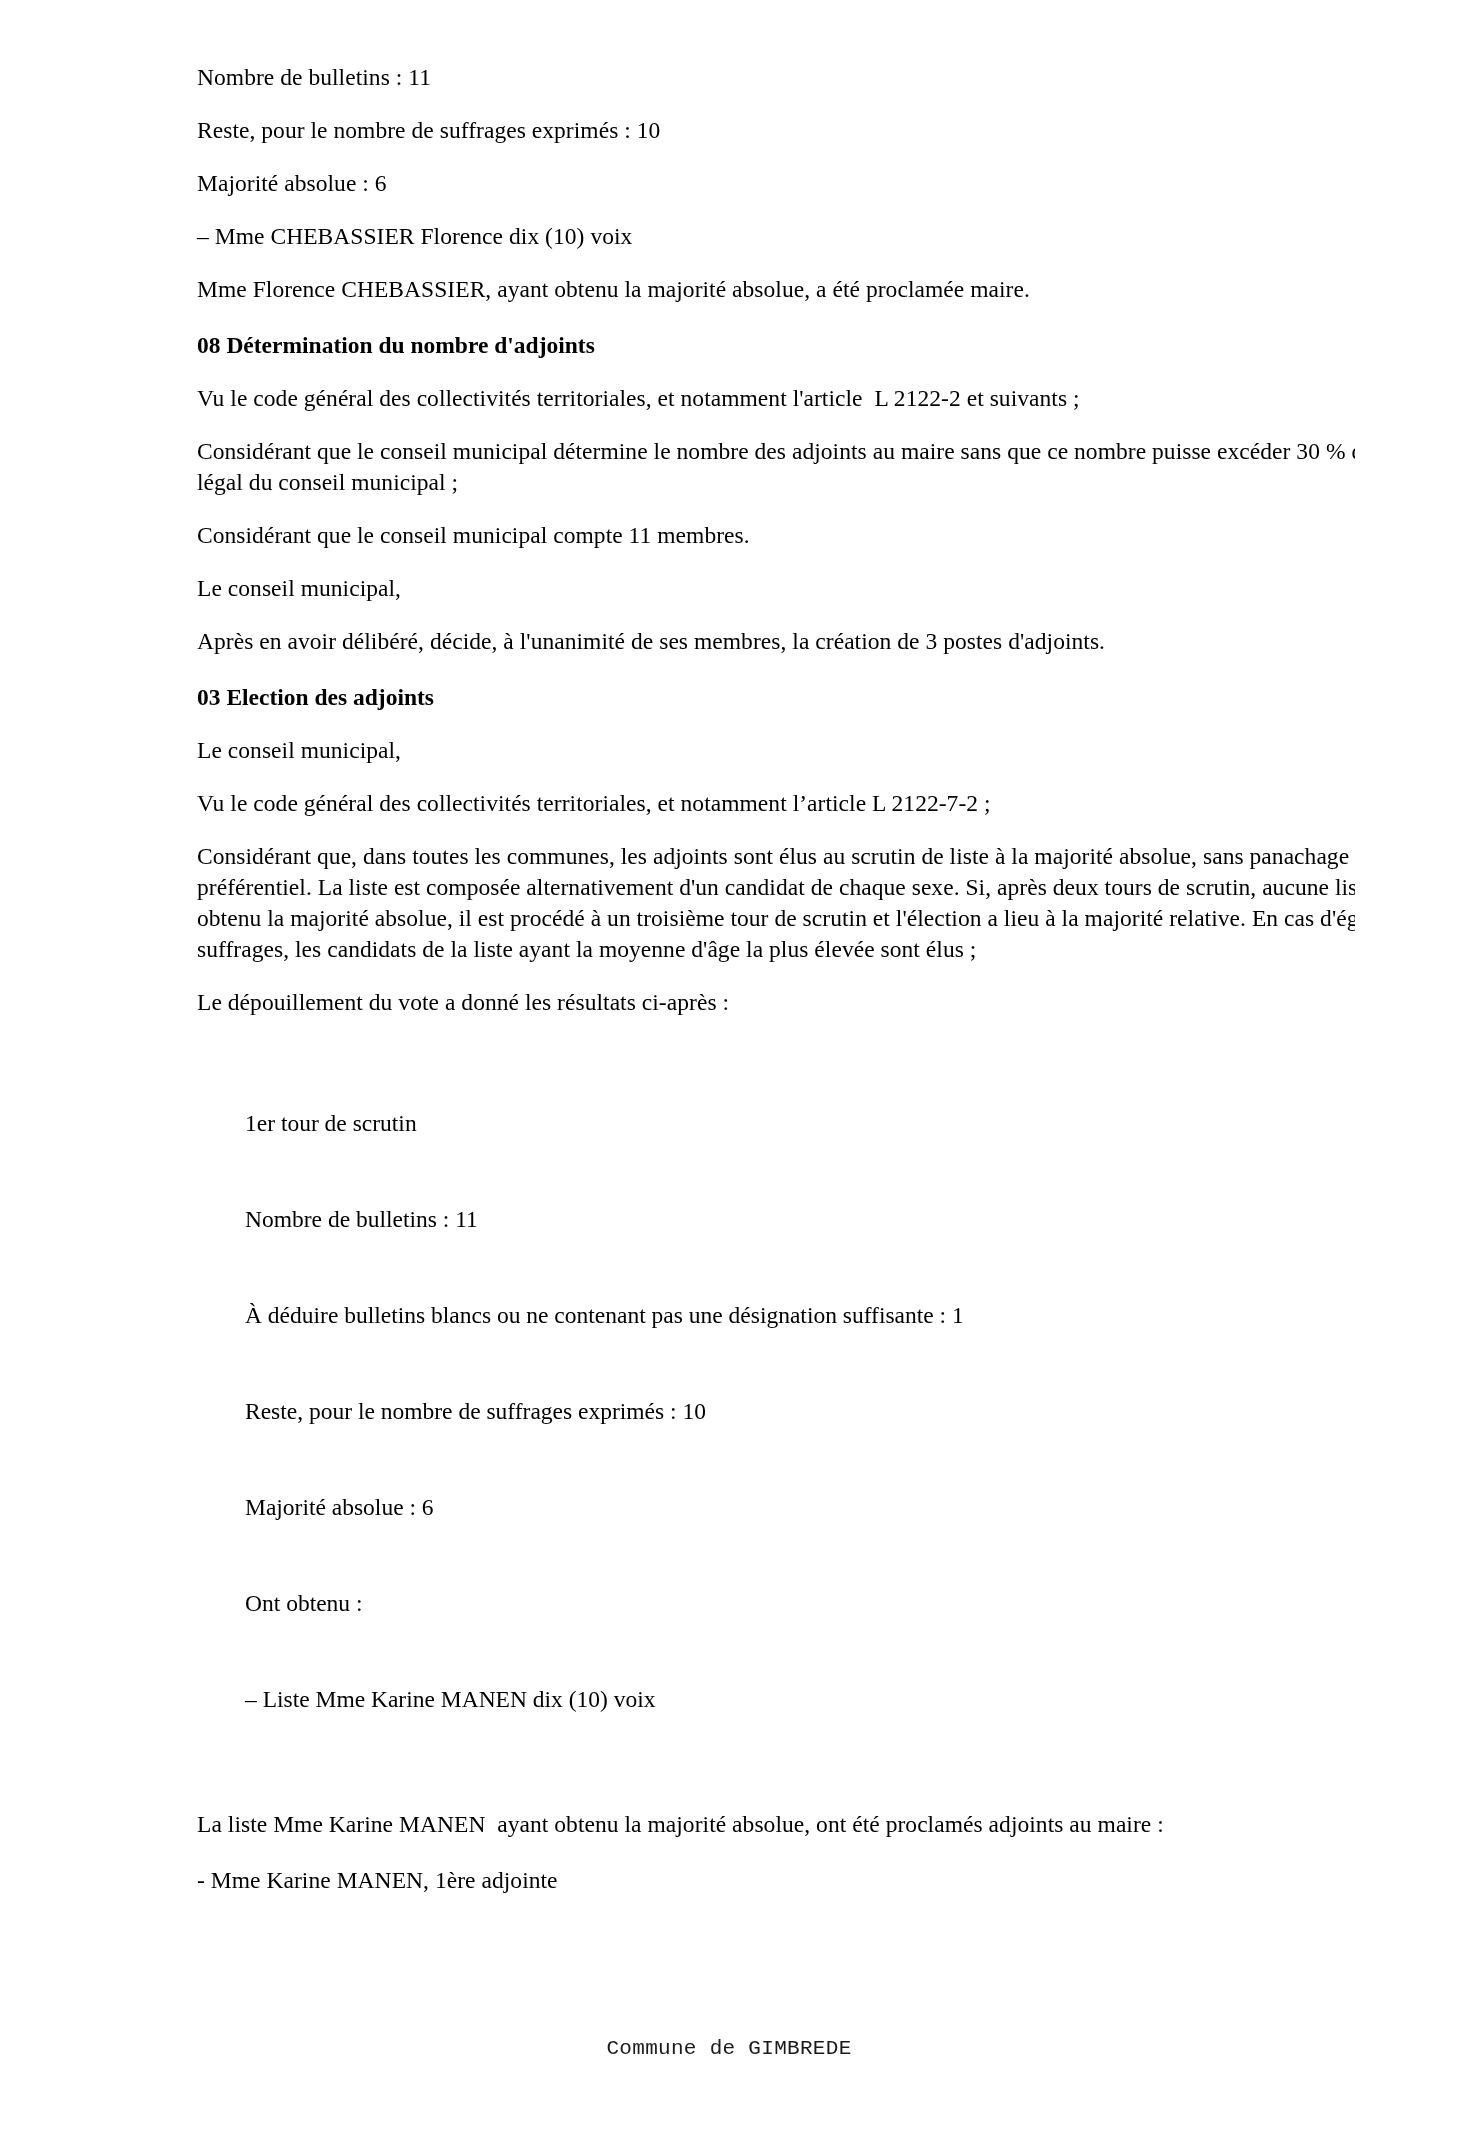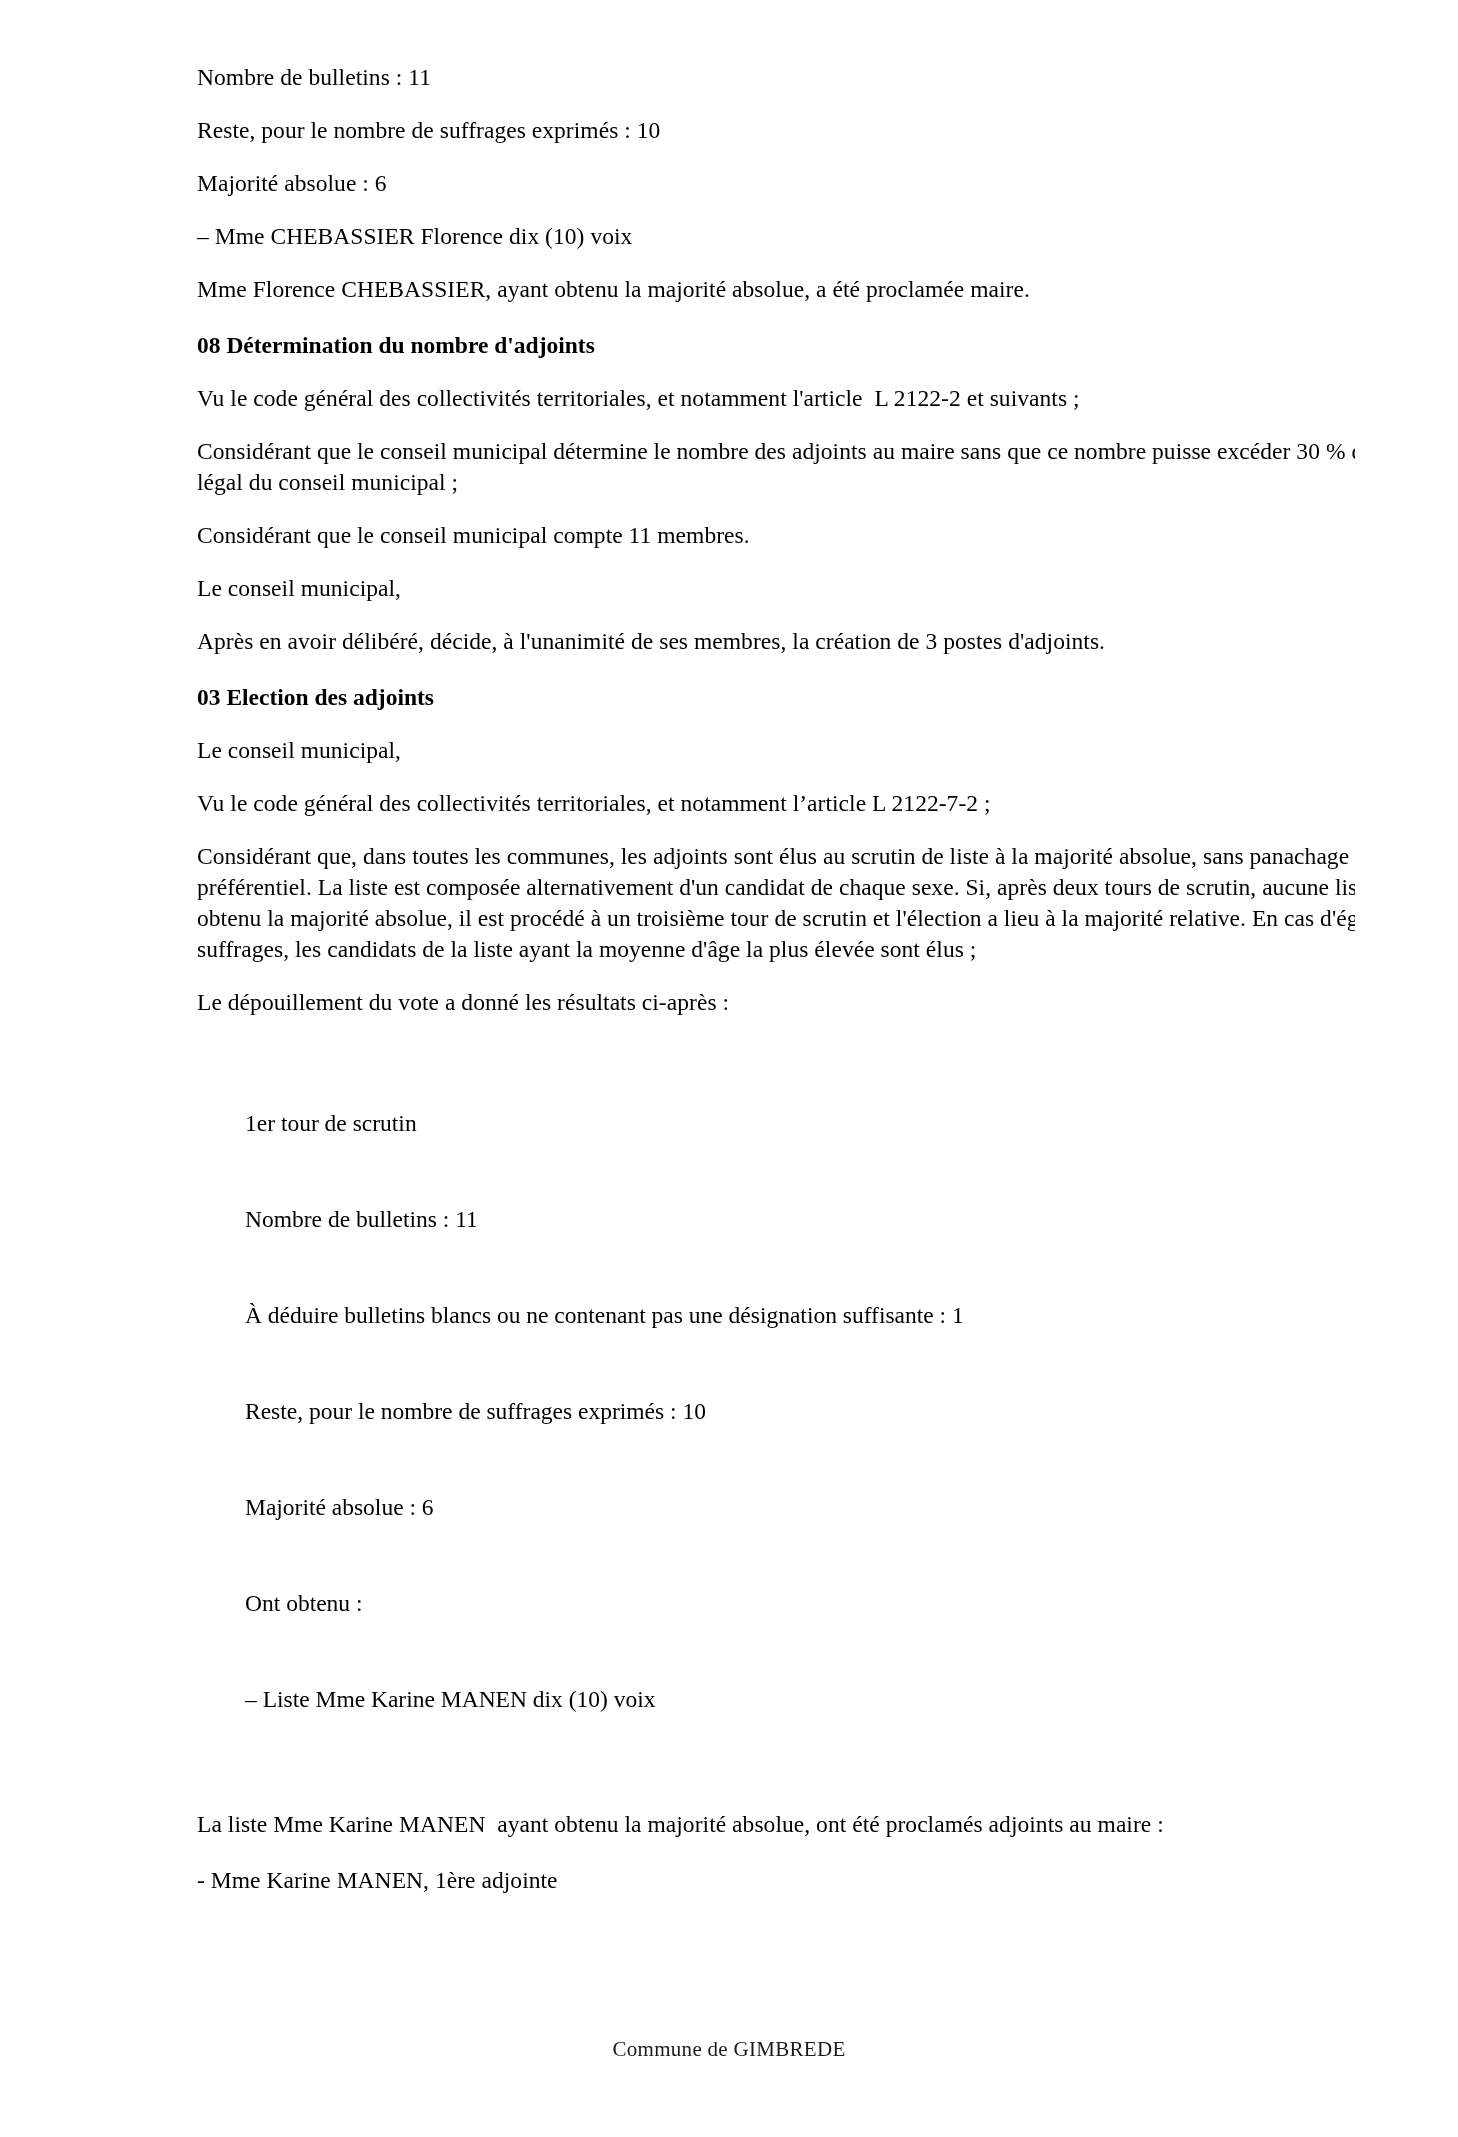--- a/index.html
+++ b/index.html
@@ -53,21 +53,21 @@
   .block .l { display: block; }
   
   .gap-lg { margin-bottom: 25px; }
   .gap-xl { margin-bottom: 30px; margin-left: 48px; }
   .footer {
     position: absolute;
     left: 0;
     right: 0;
     top: 2036px;
     text-align: center;
-    font-family: Liberation Serif, serif;
+    font-family: Liberation Mono, monospace;
     font-size: 21px;
     line-height: 26px;
     color: #1a1a1a;
     letter-spacing: 0.3px;
   }
 </style>
 </head>
 <body>
 
 <div class="page">

